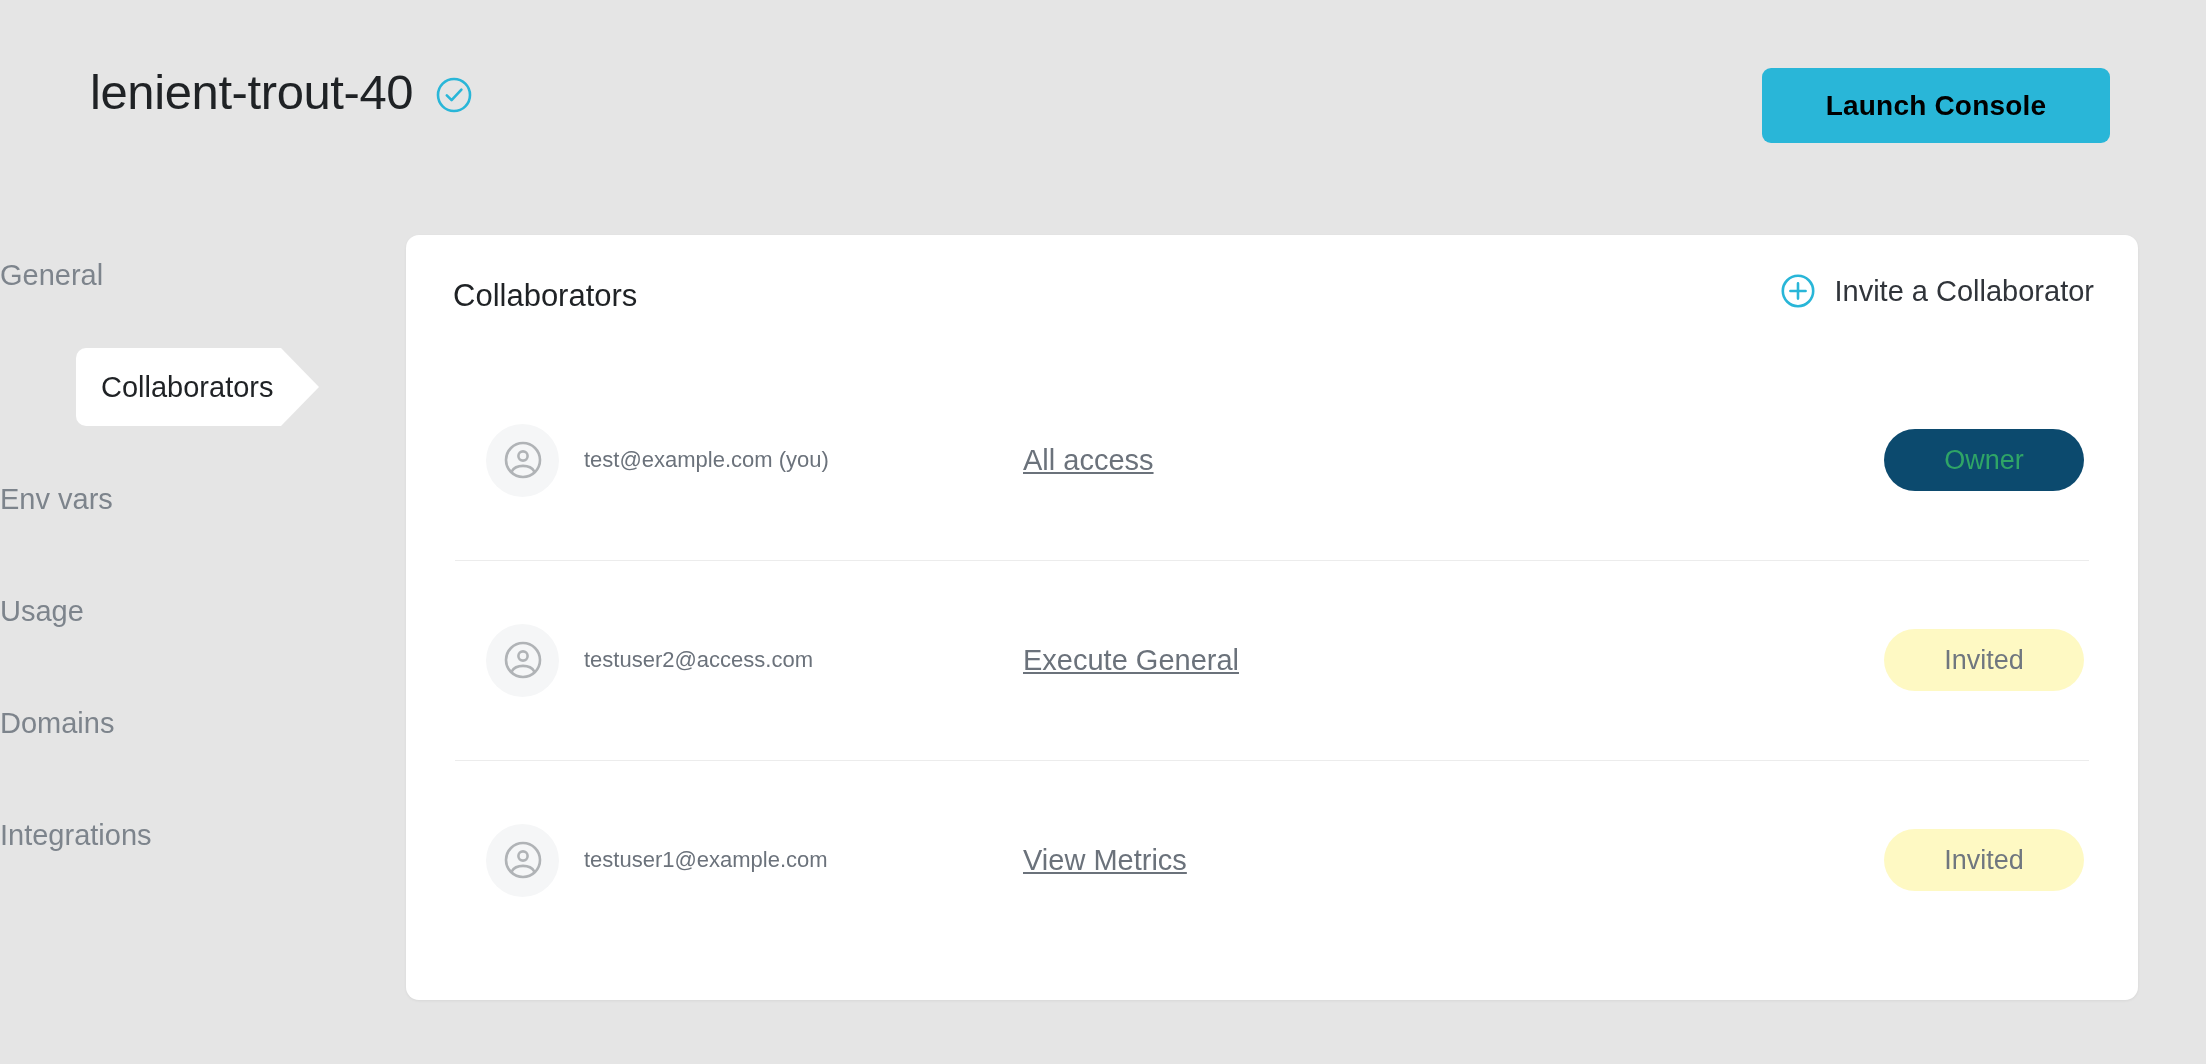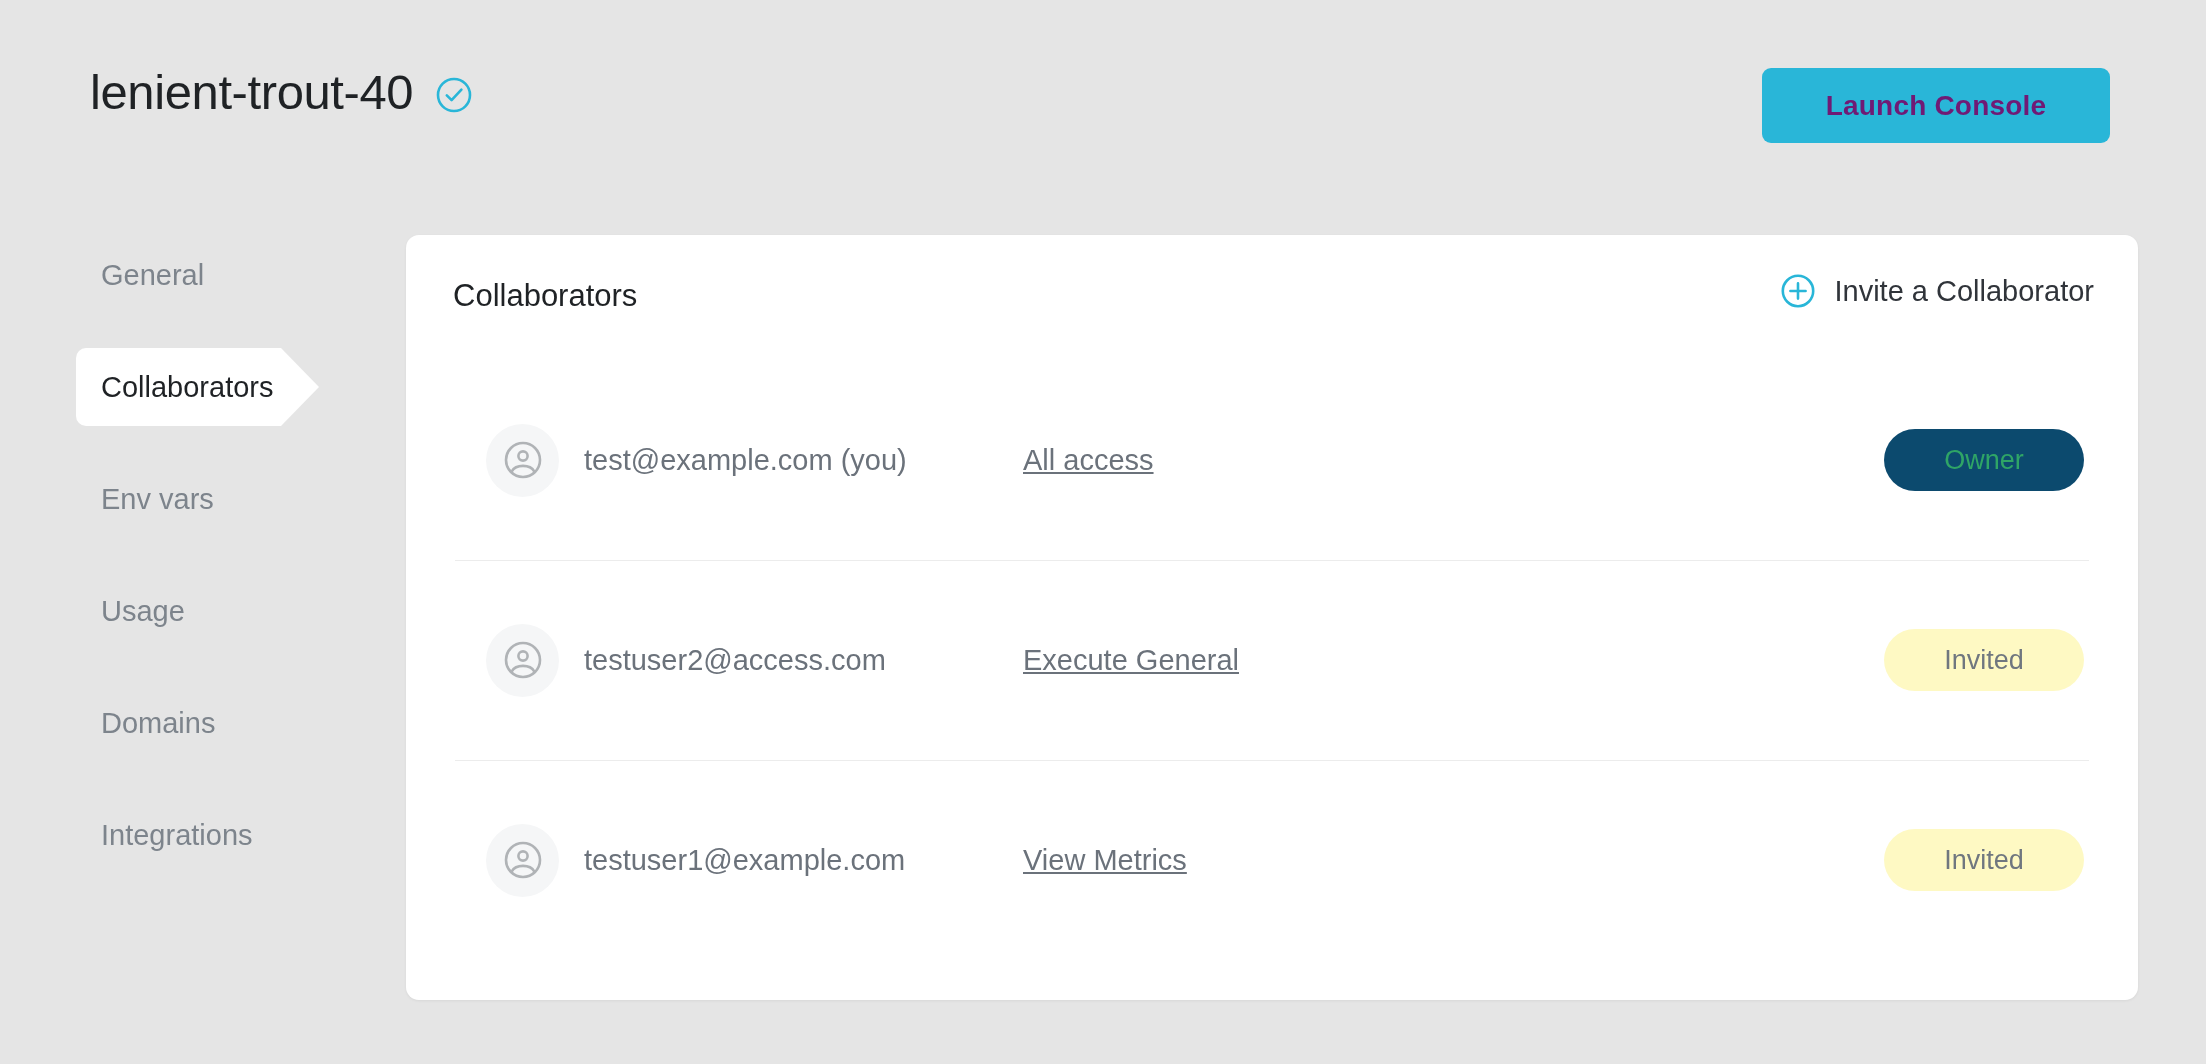--- a/index.html
+++ b/index.html
@@ -55,21 +55,21 @@
 
   .launch-console-btn {
     position: absolute;
     right: 96px;
     top: 68px;
     width: 348px;
     height: 75px;
     background: #29b6d8;
     border: none;
     border-radius: 9px;
-    color: #701a75;
+    color: #000000;
     font-family: "Liberation Sans", sans-serif;
     font-size: 28px;
     font-weight: bold;
     letter-spacing: 0.2px;
     cursor: pointer;
     display: flex;
     align-items: center;
     justify-content: center;
   }
 
@@ -78,21 +78,20 @@
     position: absolute;
     left: 0;
     top: 236px;
     width: 350px;
   }
   .nav-item {
     position: relative;
     height: 78px;
     display: flex;
     align-items: center;
-    padding-left: 101px;
     box-sizing: border-box;
     cursor: pointer;
     margin-bottom: 34px;
   }
   .nav-item .nav-label {
     font-size: 29px;
     color: #7d848c;
     line-height: 1;
   }
   .nav-item.active {
@@ -199,21 +198,21 @@
     justify-content: center;
   }
   .avatar svg {
     display: block;
     width: 42px;
     height: 42px;
   }
   .collab-email {
     position: absolute;
     left: 178px;
-    font-size: 29px;
+    font-size: 22px;
     color: #6b727b;
     line-height: 1;
     white-space: nowrap;
   }
   .collab-permission {
     position: absolute;
     left: 617px;
     font-size: 29px;
     color: #6b727b;
     line-height: 1;

